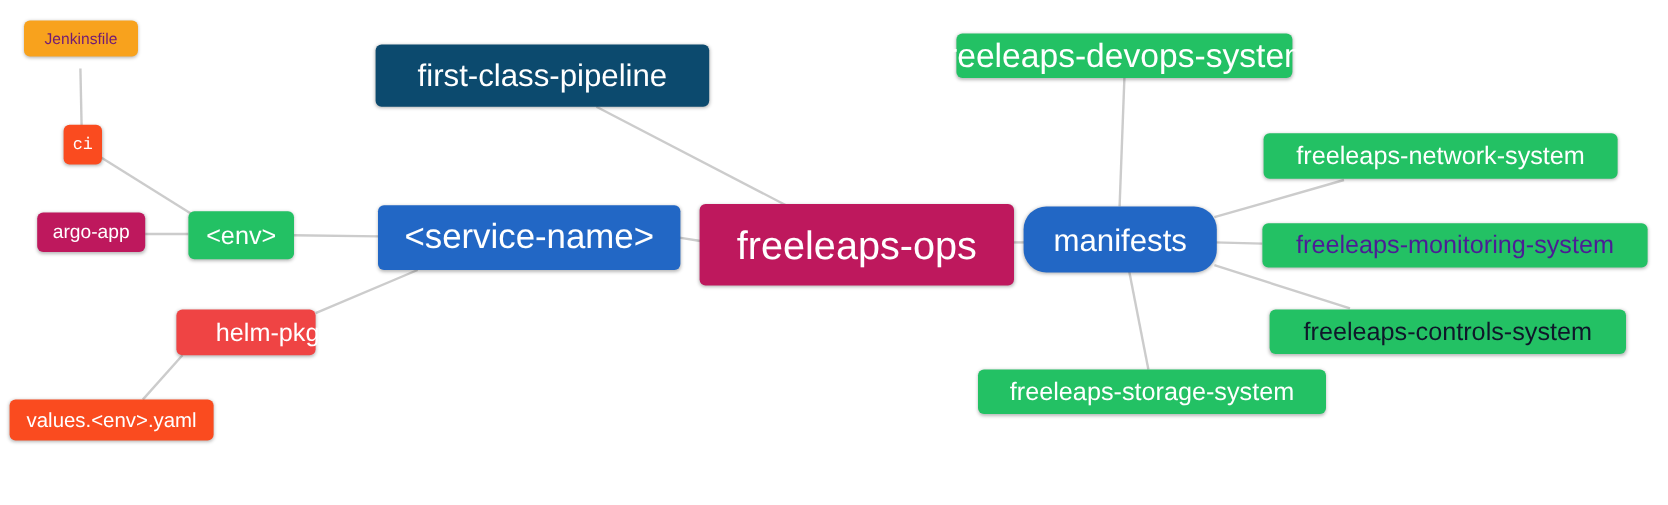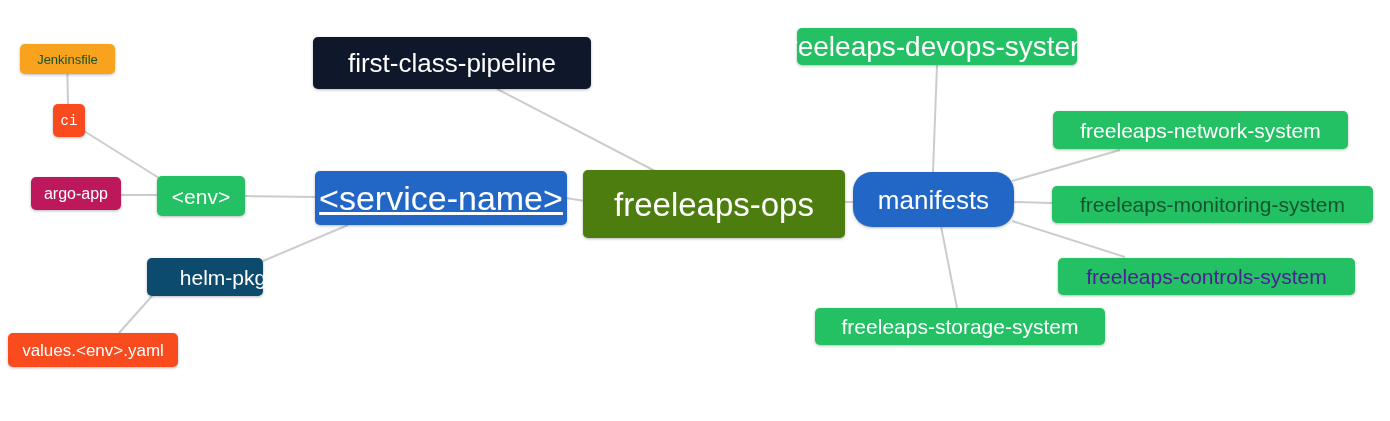--- a/index.html
+++ b/index.html
@@ -55,59 +55,59 @@
       <line x1="566" y1="198" x2="585" y2="201" stroke="#CCCCCC" stroke-width="2"></line>
       <line x1="497" y1="89" x2="655" y2="171" stroke="#CCCCCC" stroke-width="2"></line>
       <line x1="844" y1="202" x2="854" y2="202" stroke="#CCCCCC" stroke-width="2"></line>
       <line x1="937" y1="65" x2="933" y2="172" stroke="#CCCCCC" stroke-width="2"></line>
       <line x1="1012" y1="181" x2="1120" y2="150" stroke="#CCCCCC" stroke-width="2"></line>
       <line x1="1012" y1="202" x2="1052" y2="203" stroke="#CCCCCC" stroke-width="2"></line>
       <line x1="1012" y1="221" x2="1125" y2="257" stroke="#CCCCCC" stroke-width="2"></line>
       <line x1="941" y1="226" x2="957" y2="308" stroke="#CCCCCC" stroke-width="2"></line>
     </svg>
   <div id="node-layer">
-      <div class="node" style="left: 20px; top: 44px; width: 95px; height: 30px; background: rgb(248, 162, 29); font-size: 13px; color: #14532d;">
+      <div class="node" style="left: 20px; top: 17px; width: 95px; height: 30px; background: rgb(248, 162, 29); font-size: 13px; color: #701a75;">
         <span>Jenkinsfile</span>
       </div>
       <div class="node" style="left: 53px; top: 104px; width: 32px; height: 33px; background: rgb(250, 75, 31); font-size: 14px; color: rgb(255, 255, 255); font-family: Liberation Mono, monospace;">
         <span>ci</span>
       </div>
       <div class="node" style="left: 31px; top: 177px; width: 90px; height: 33px; background: #be185d; font-size: 16px; color: rgb(255, 255, 255);">
         <span>argo-app</span>
       </div>
       <div class="node" style="left: 157px; top: 176px; width: 88px; height: 40px; background: rgb(35, 193, 100); font-size: 21px; color: rgb(255, 255, 255);">
         <span>&lt;env&gt;</span>
       </div>
-      <div class="node" style="left: 147px; top: 258px; width: 116px; height: 38px; background: #0c4a6e; font-size: 21px; color: rgb(255, 255, 255); padding-left: 36px;">
+      <div class="node" style="left: 147px; top: 258px; width: 116px; height: 38px; background: #ef4444; font-size: 21px; color: rgb(255, 255, 255); padding-left: 36px;">
         <span>helm-pkg</span>
       </div>
       <div class="node" style="left: 8px; top: 333px; width: 170px; height: 34px; background: rgb(250, 75, 31); font-size: 17px; color: rgb(255, 255, 255);">
         <span>values.&lt;env&gt;.yaml</span>
       </div>
-      <div class="node" style="left: 313px; top: 37px; width: 278px; height: 52px; background: #0f172a; font-size: 26px; color: rgb(255, 255, 255);">
+      <div class="node" style="left: 313px; top: 37px; width: 278px; height: 52px; background: #0c4a6e; font-size: 26px; color: rgb(255, 255, 255);">
         <span>first-class-pipeline</span>
       </div>
-      <div class="node" style="left: 315px; top: 171px; width: 252px; height: 54px; background: rgb(34, 103, 197); font-size: 34px; color: rgb(255, 255, 255); text-decoration: underline;">
+      <div class="node" style="left: 315px; top: 171px; width: 252px; height: 54px; background: rgb(34, 103, 197); font-size: 29px; color: rgb(255, 255, 255);">
         <span>&lt;service-name&gt;</span>
       </div>
-      <div class="node" style="left: 583px; top: 170px; width: 262px; height: 68px; background: #4d7c0f; font-size: 33px; color: rgb(255, 255, 255);">
+      <div class="node" style="left: 583px; top: 170px; width: 262px; height: 68px; background: #be185d; font-size: 33px; color: rgb(255, 255, 255);">
         <span>freeleaps-ops</span>
       </div>
       <div class="node" style="left: 853px; top: 172px; width: 161px; height: 55px; background: rgb(34, 103, 197); font-size: 26px; color: rgb(255, 255, 255); border-radius: 19px;">
         <span>manifests</span>
       </div>
       <div class="node" style="left: 797px; top: 28px; width: 280px; height: 37px; background: rgb(35, 193, 100); font-size: 28px; color: rgb(255, 255, 255);">
         <span>freeleaps-devops-system</span>
       </div>
       <div class="node" style="left: 1053px; top: 111px; width: 295px; height: 38px; background: rgb(35, 193, 100); font-size: 21px; color: rgb(255, 255, 255); text-align: right;">
         <span>freeleaps-network-system</span>
       </div>
-      <div class="node" style="left: 1052px; top: 186px; width: 321px; height: 37px; background: rgb(35, 193, 100); font-size: 21px; color: #14532d; text-align: center;">
+      <div class="node" style="left: 1052px; top: 186px; width: 321px; height: 37px; background: rgb(35, 193, 100); font-size: 21px; color: #4c1d95; text-align: center;">
         <span>freeleaps-monitoring-system</span>
       </div>
-      <div class="node" style="left: 1058px; top: 258px; width: 297px; height: 37px; background: rgb(35, 193, 100); font-size: 21px; color: #4c1d95;">
+      <div class="node" style="left: 1058px; top: 258px; width: 297px; height: 37px; background: rgb(35, 193, 100); font-size: 21px; color: #0f172a;">
         <span>freeleaps-controls-system</span>
       </div>
       <div class="node" style="left: 815px; top: 308px; width: 290px; height: 37px; background: rgb(35, 193, 100); font-size: 21px; color: rgb(255, 255, 255);">
         <span>freeleaps-storage-system</span>
       </div>
     </div>
 </main>
 
 </body></html>

